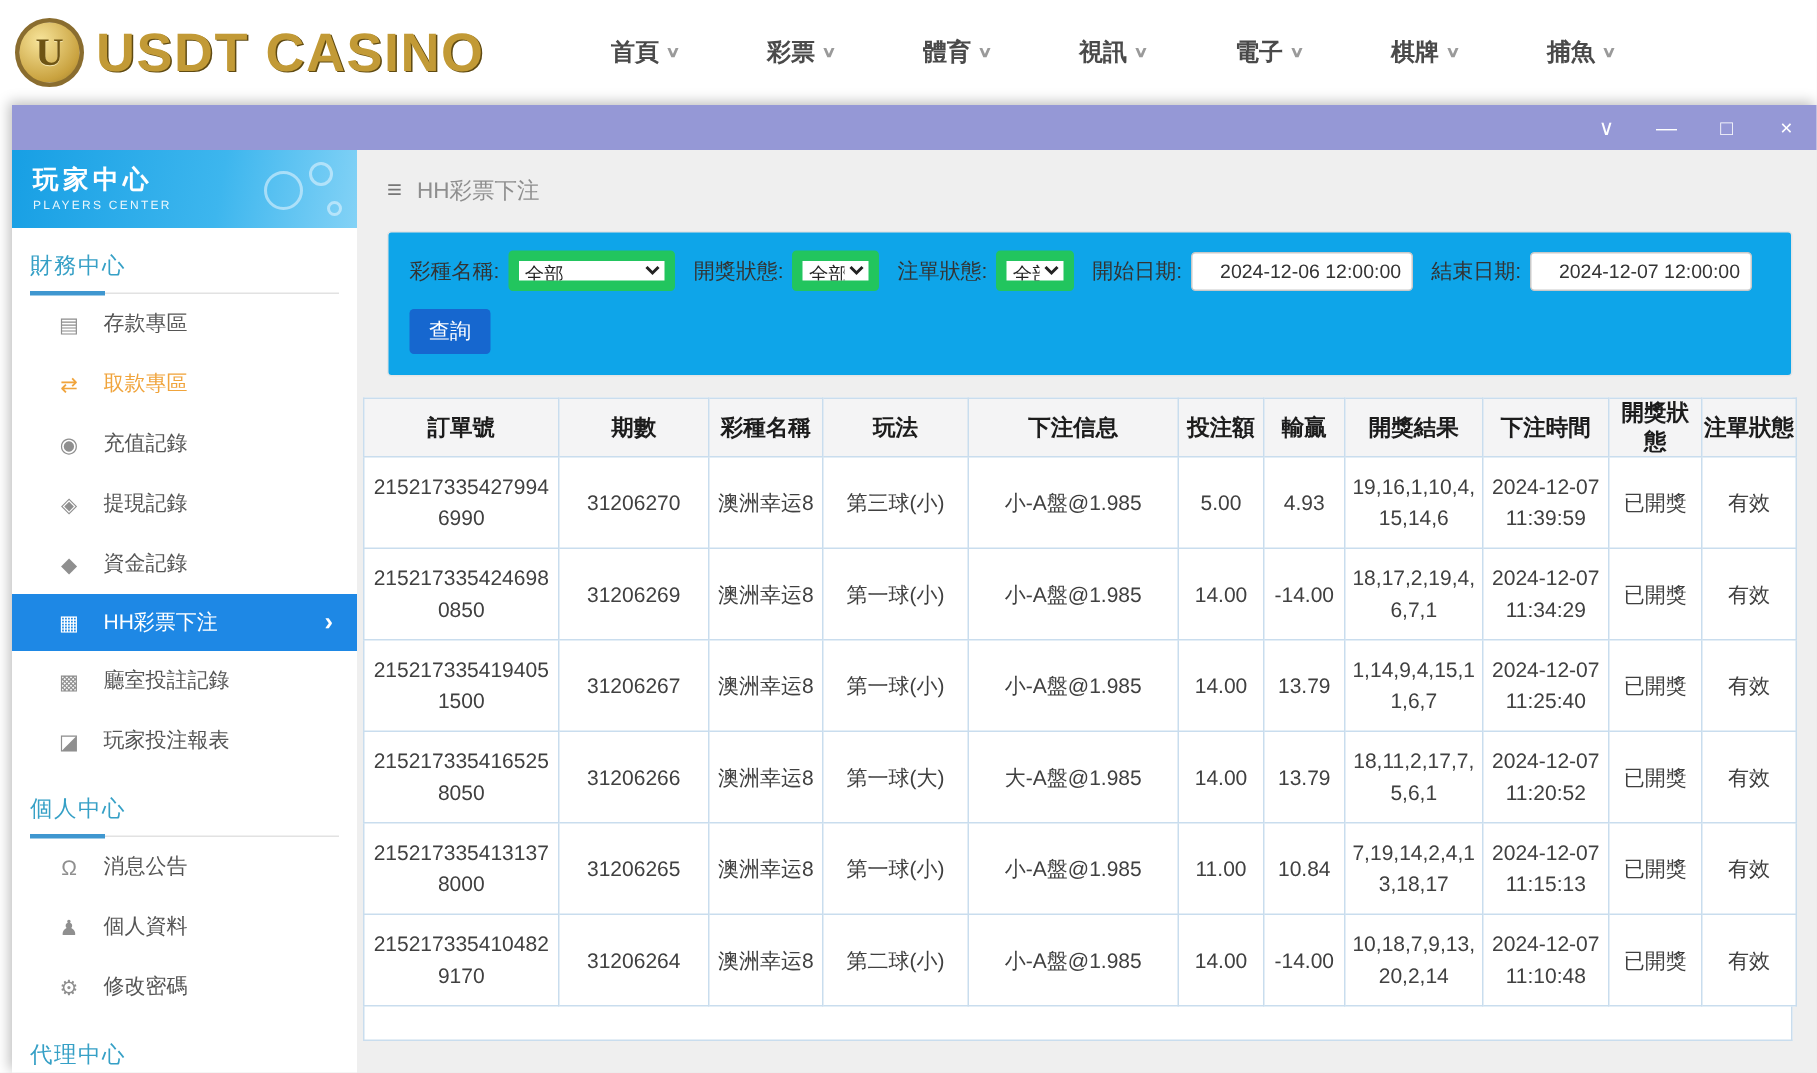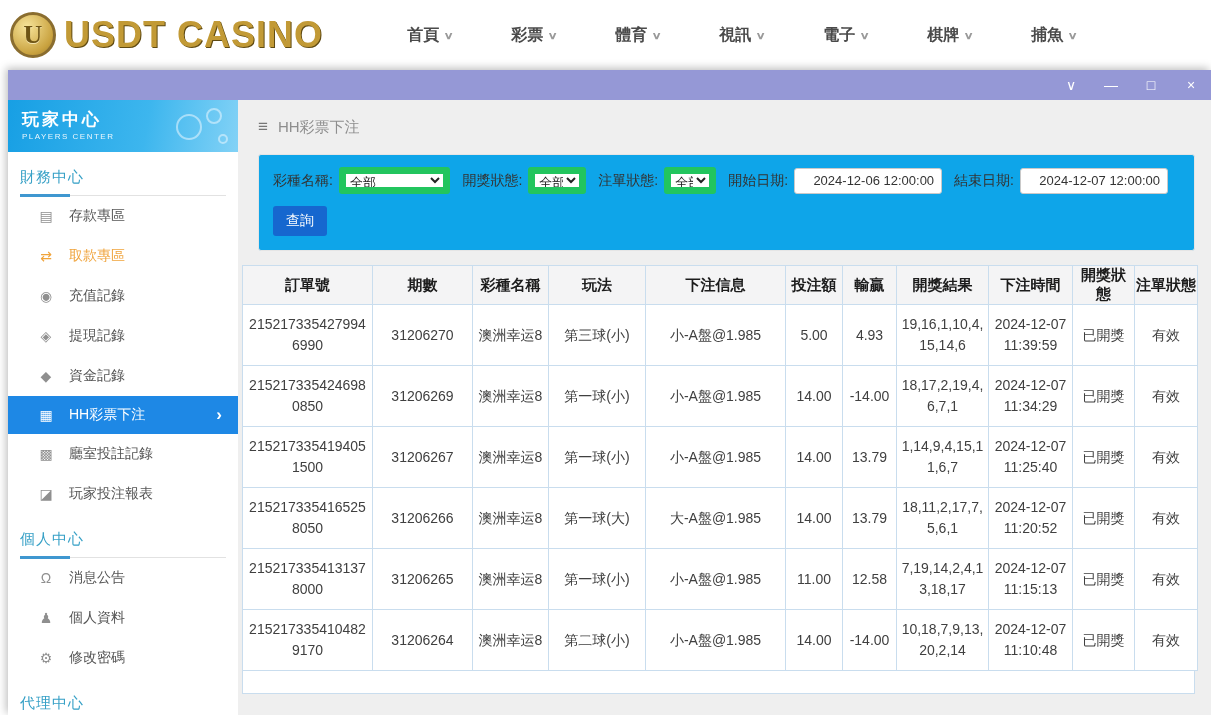--- a/index.html
+++ b/index.html
@@ -297,21 +297,21 @@
                 <td>已開獎</td>
                 <td>有效</td>
               </tr>
               <tr>
                 <td>2152173354131378000</td>
                 <td>31206265</td>
                 <td>澳洲幸运8</td>
                 <td>第一球(小)</td>
                 <td>小-A盤@1.985</td>
                 <td>11.00</td>
-                <td>12.58</td>
+                <td>10.84</td>
                 <td>7,19,14,2,4,13,18,17</td>
                 <td>2024-12-07 11:15:13</td>
                 <td>已開獎</td>
                 <td>有效</td>
               </tr>
               <tr>
                 <td>2152173354104829170</td>
                 <td>31206264</td>
                 <td>澳洲幸运8</td>
                 <td>第二球(小)</td>

